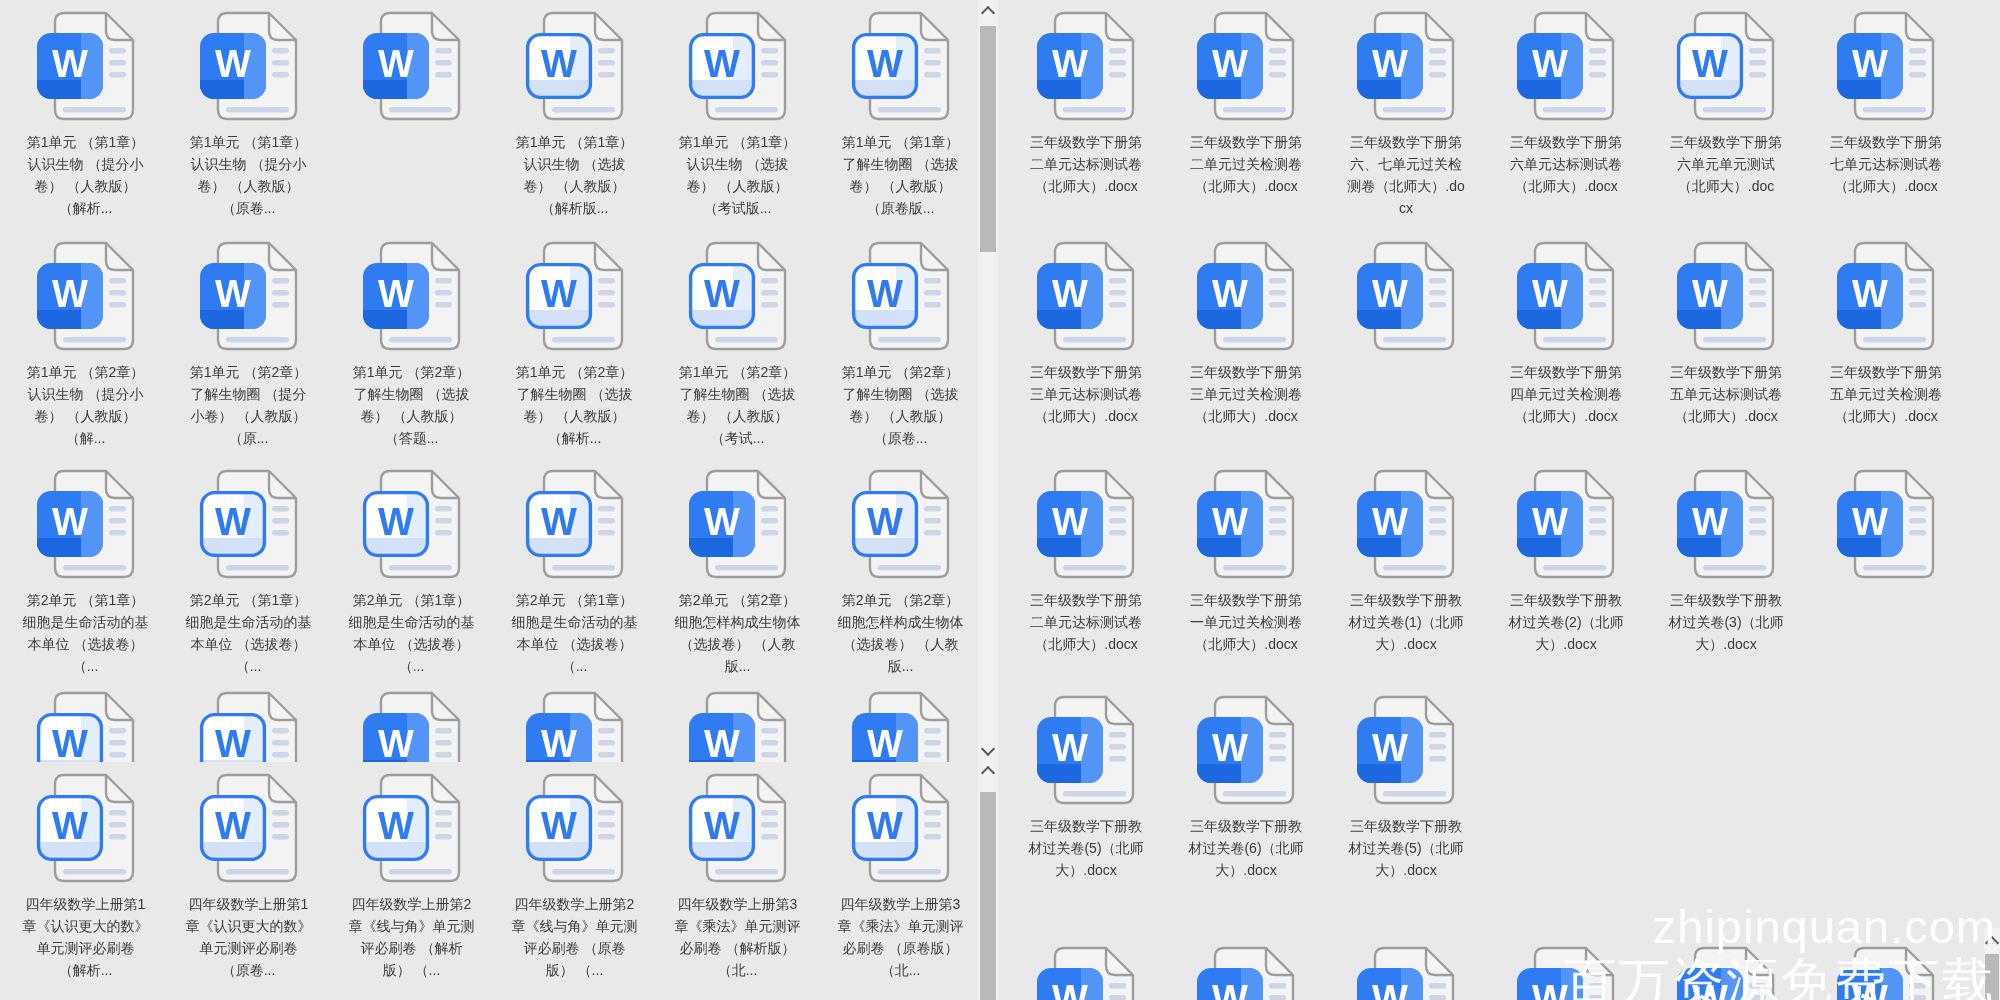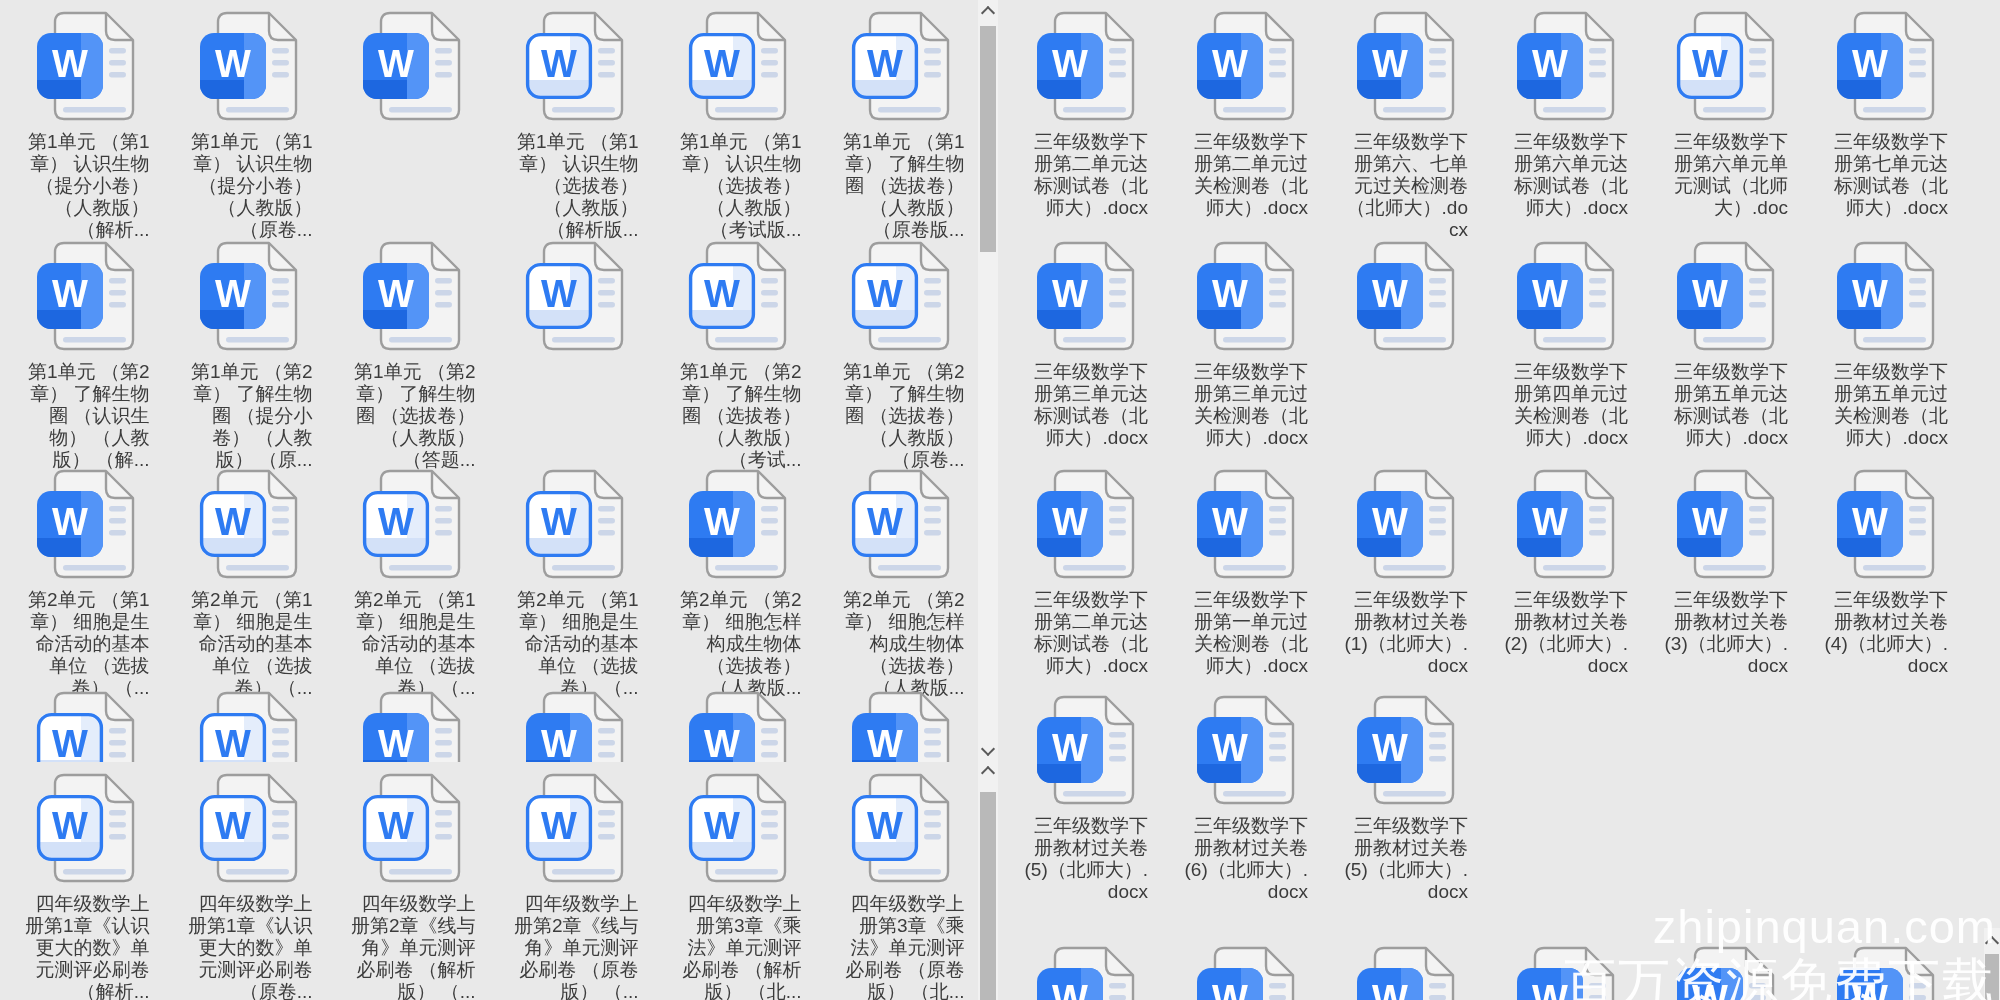--- a/index.html
+++ b/index.html
@@ -11,22 +11,22 @@
   .panel{position:absolute;top:0;height:1000px;}
   #left-panel{left:0;width:978px;}
   #right-panel{left:1002px;width:978px;}
   .file-row{position:absolute;left:4px;display:flex;}
   .file-row.clipped{overflow:hidden;}
   .file-item{display:flex;flex-direction:column;align-items:center;cursor:pointer;}
   #left-panel .file-item{width:163px;}
   #right-panel .file-item{width:160px;}
   .doc-icon{flex:0 0 auto;}
   .file-label{
-    margin-top:9px;font-size:19px;line-height:22px;color:#3c3c3c;
-    text-align:right;word-break:break-all;
+    margin-top:9px;font-size:14px;line-height:22px;color:#3c3c3c;
+    text-align:center;word-break:break-all;
   }
   #left-panel .file-label{width:128px;}
   #right-panel .file-label{width:124px;}
 
   .scrollbar{position:absolute;background:#f1f1f1;}
   #mid-scrollbar{left:978px;top:0;width:20px;height:1000px;}
   #right-scrollbar{left:1984px;top:928px;width:16px;height:72px;}
   .sb-thumb{position:absolute;background:#b9b9b9;}
   #mid-scrollbar .sb-thumb{left:2px;width:16px;}
   #right-scrollbar .sb-thumb{left:1px;width:14px;}
@@ -197,21 +197,21 @@
     <rect x="73" y="50" width="17" height="5.5" rx="2.7" fill="#ccd6e8"></rect>
     <rect x="73" y="62" width="17" height="5.5" rx="2.7" fill="#ccd6e8"></rect>
     <rect x="27" y="97" width="63" height="5.5" rx="2.7" fill="#ccd6e8"></rect>
     <g clip-path="url(#tileclip7)">
       <rect x="1" y="23" width="66" height="66" fill="#2e7bf2"></rect>
       <rect x="45" y="23" width="22" height="66" fill="#5394f7"></rect>
       <rect x="1" y="70" width="44" height="19" fill="#1d67e0"></rect>
     </g>
     <text x="34" y="67" text-anchor="middle" font-size="38" font-weight="bold" fill="#ffffff" font-family="Liberation Sans, sans-serif">W</text>
   </svg>
-        <div class="file-label">第1单元 （第2章） 了解生物圈 （认识生物） （人教版） （解...</div>
+        <div class="file-label">第1单元 （第2章） 认识生物 （提分小卷） （人教版） （解...</div>
       </div>
       <div class="file-item">
         <svg class="doc-icon" width="100" height="112" viewBox="0 0 100 112">
     <defs>
             <clipPath id="tileclip8">
               <rect x="1" y="23" width="66" height="66" rx="14"></rect>
             </clipPath>
           </defs>
     <path d="M28 3 H70 L97 30 V100 Q97 109 88 109 H28 Q19 109 19 100 V12 Q19 3 28 3 Z" fill="#f3f3f3" stroke="#9d9d9d" stroke-width="2.4" stroke-linejoin="round"></path>
     <path d="M70 3 V21 Q70 30 79 30 H97" fill="none" stroke="#9d9d9d" stroke-width="2.4"></path>
@@ -264,20 +264,21 @@
     <rect x="73" y="62" width="17" height="5.5" rx="2.7" fill="#ccd6e8"></rect>
     <rect x="27" y="97" width="63" height="5.5" rx="2.7" fill="#ccd6e8"></rect>
     <g clip-path="url(#tileclip10)">
       <rect x="1" y="23" width="66" height="66" fill="#ffffff"></rect>
       <rect x="45" y="23" width="22" height="66" fill="#e4edfb"></rect>
       <rect x="1" y="70" width="66" height="19" fill="#d3e1f8"></rect>
     </g>
     <rect x="2.6" y="24.6" width="62.8" height="62.8" rx="13" fill="none" stroke="#2e7bf2" stroke-width="3.4"></rect>
     <text x="34" y="67" text-anchor="middle" font-size="38" font-weight="bold" fill="#2e7bf2" font-family="Liberation Sans, sans-serif">W</text>
   </svg>
+        <div class="file-label">第1单元 （第2章） 了解生物圈 （选拔卷） （人教版） （解析...</div>
       </div>
       <div class="file-item">
         <svg class="doc-icon" width="100" height="112" viewBox="0 0 100 112">
     <defs>
             <clipPath id="tileclip11">
               <rect x="1" y="23" width="66" height="66" rx="14"></rect>
             </clipPath>
           </defs>
     <path d="M28 3 H70 L97 30 V100 Q97 109 88 109 H28 Q19 109 19 100 V12 Q19 3 28 3 Z" fill="#f3f3f3" stroke="#9d9d9d" stroke-width="2.4" stroke-linejoin="round"></path>
     <path d="M70 3 V21 Q70 30 79 30 H97" fill="none" stroke="#9d9d9d" stroke-width="2.4"></path>
@@ -1130,21 +1131,20 @@
     <rect x="73" y="50" width="17" height="5.5" rx="2.7" fill="#ccd6e8"></rect>
     <rect x="73" y="62" width="17" height="5.5" rx="2.7" fill="#ccd6e8"></rect>
     <rect x="27" y="97" width="63" height="5.5" rx="2.7" fill="#ccd6e8"></rect>
     <g clip-path="url(#tileclip48)">
       <rect x="1" y="23" width="66" height="66" fill="#2e7bf2"></rect>
       <rect x="45" y="23" width="22" height="66" fill="#5394f7"></rect>
       <rect x="1" y="70" width="44" height="19" fill="#1d67e0"></rect>
     </g>
     <text x="34" y="67" text-anchor="middle" font-size="38" font-weight="bold" fill="#ffffff" font-family="Liberation Sans, sans-serif">W</text>
   </svg>
-        <div class="file-label">三年级数学下册教材过关卷(4)（北师大）.docx</div>
       </div>
     </div>
     <div class="file-row" style="top: 694px;">
       <div class="file-item">
         <svg class="doc-icon" width="100" height="112" viewBox="0 0 100 112">
     <defs>
             <clipPath id="tileclip49">
               <rect x="1" y="23" width="66" height="66" rx="14"></rect>
             </clipPath>
           </defs>

